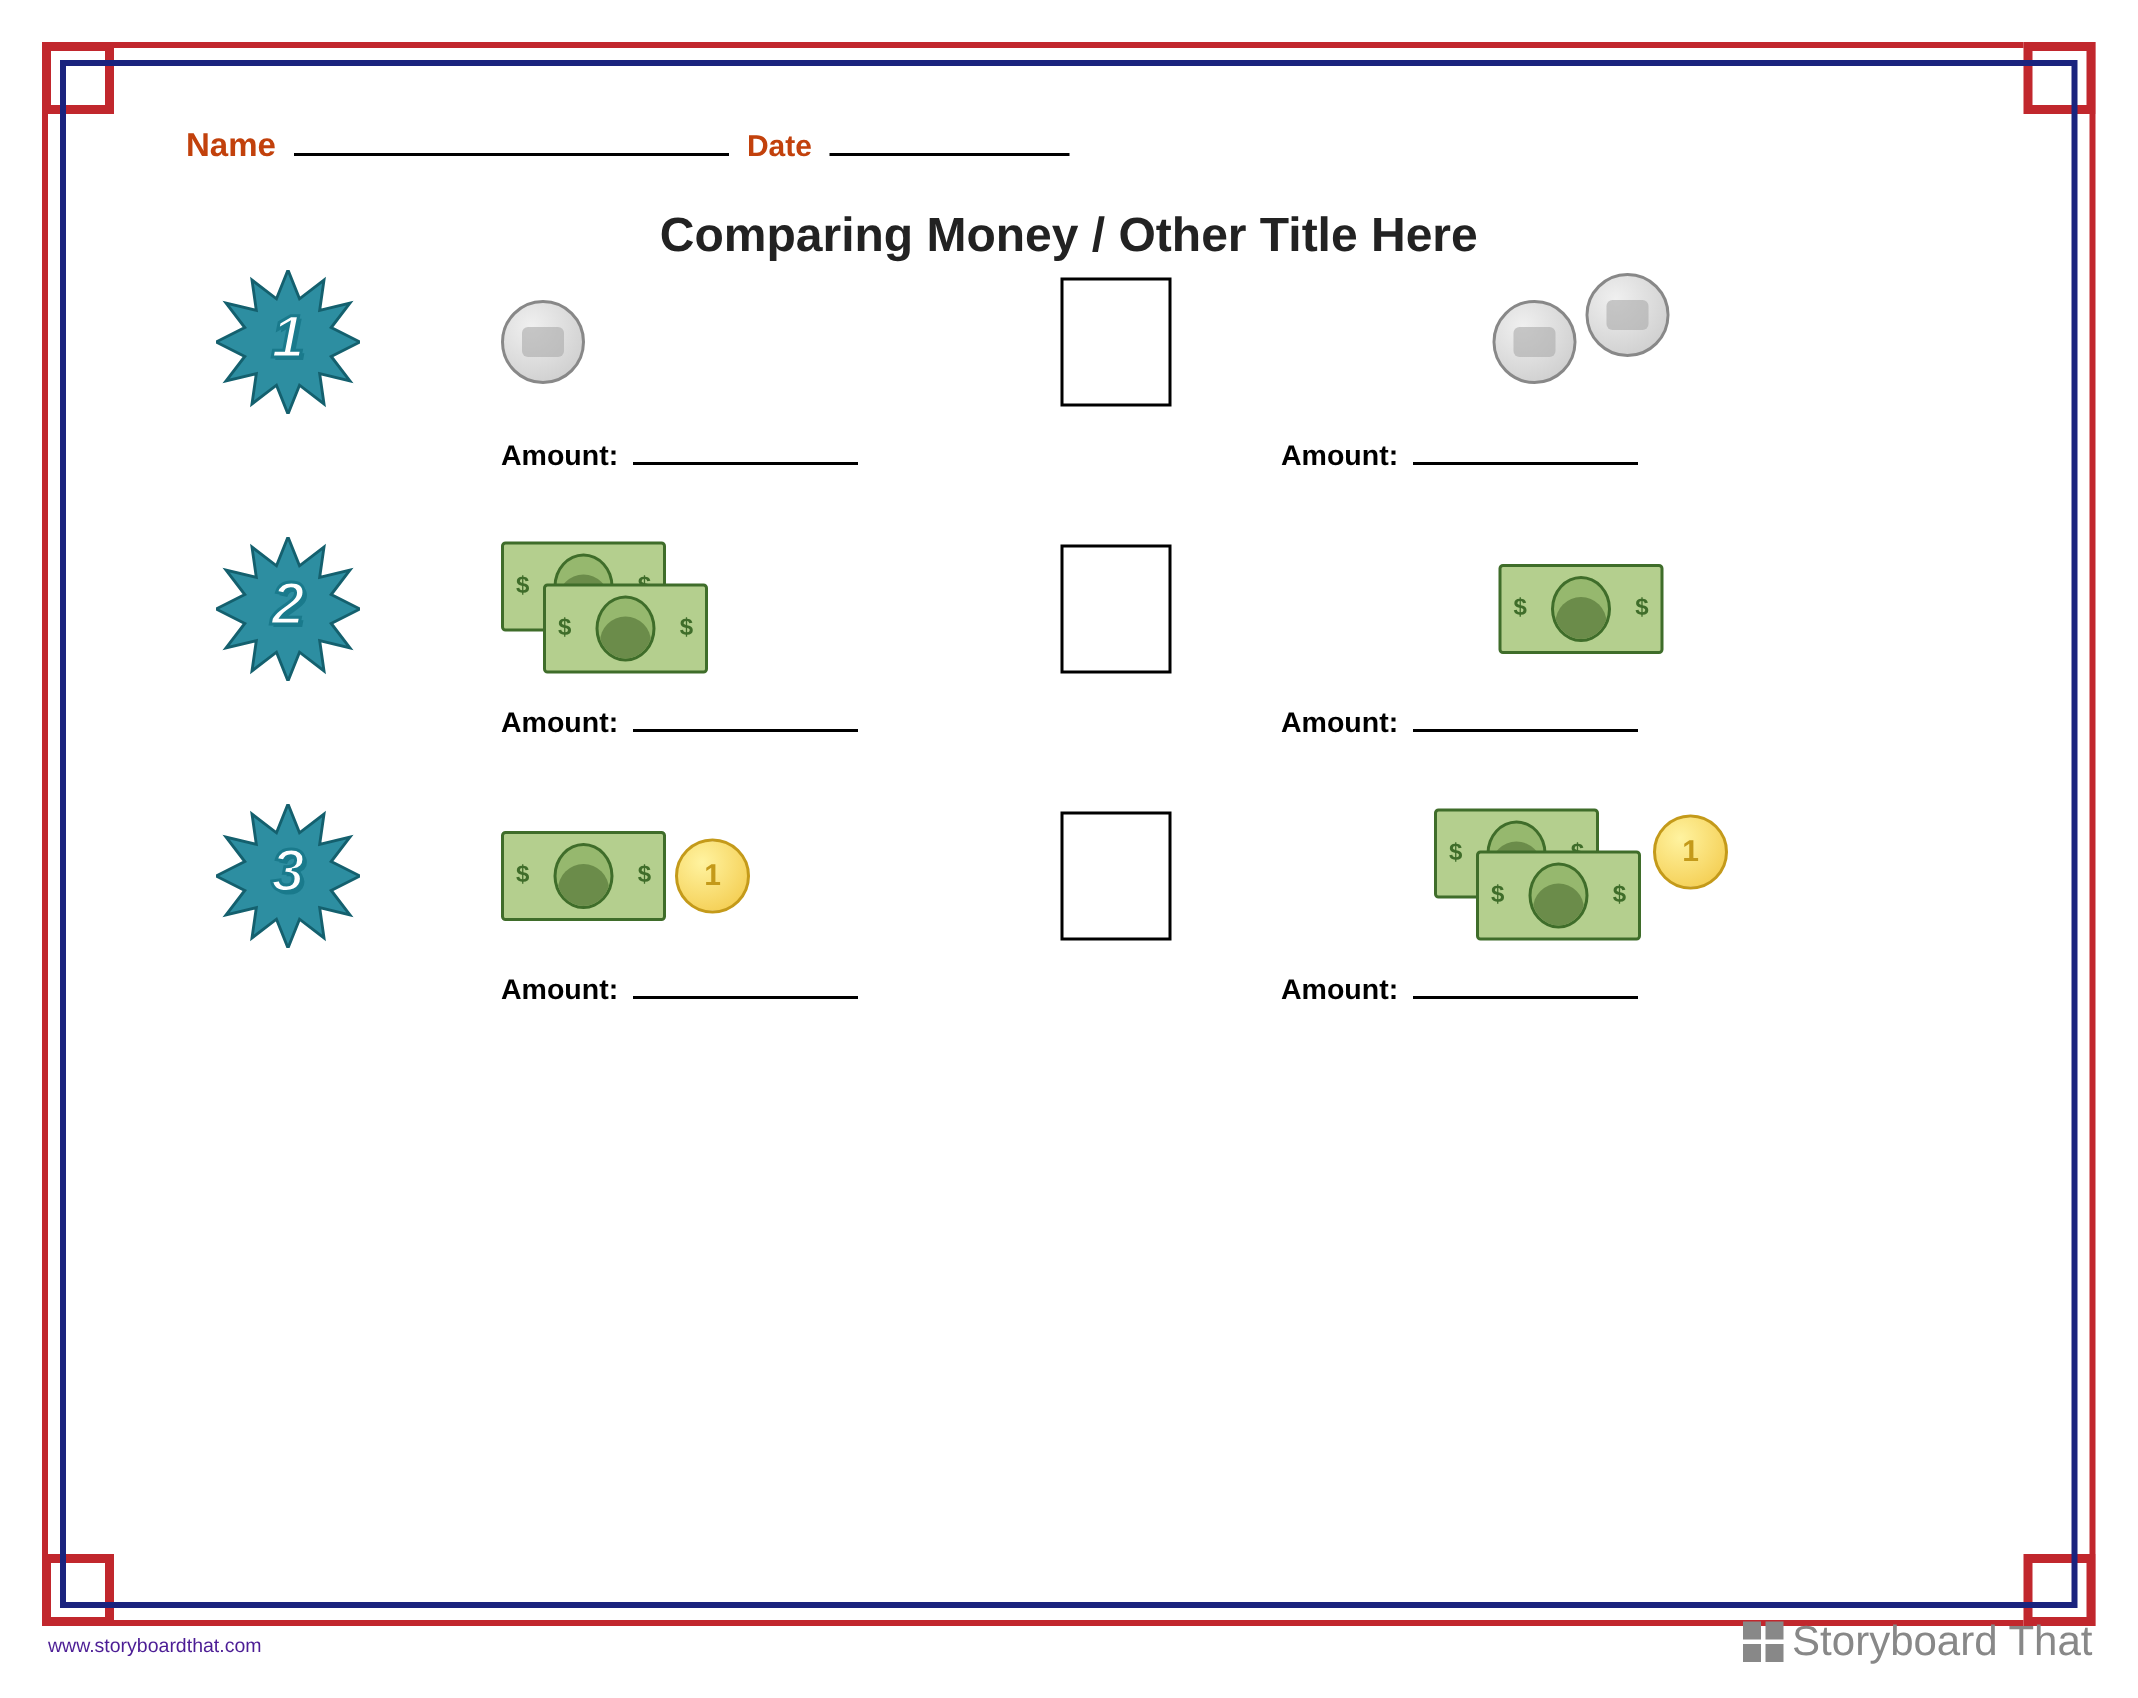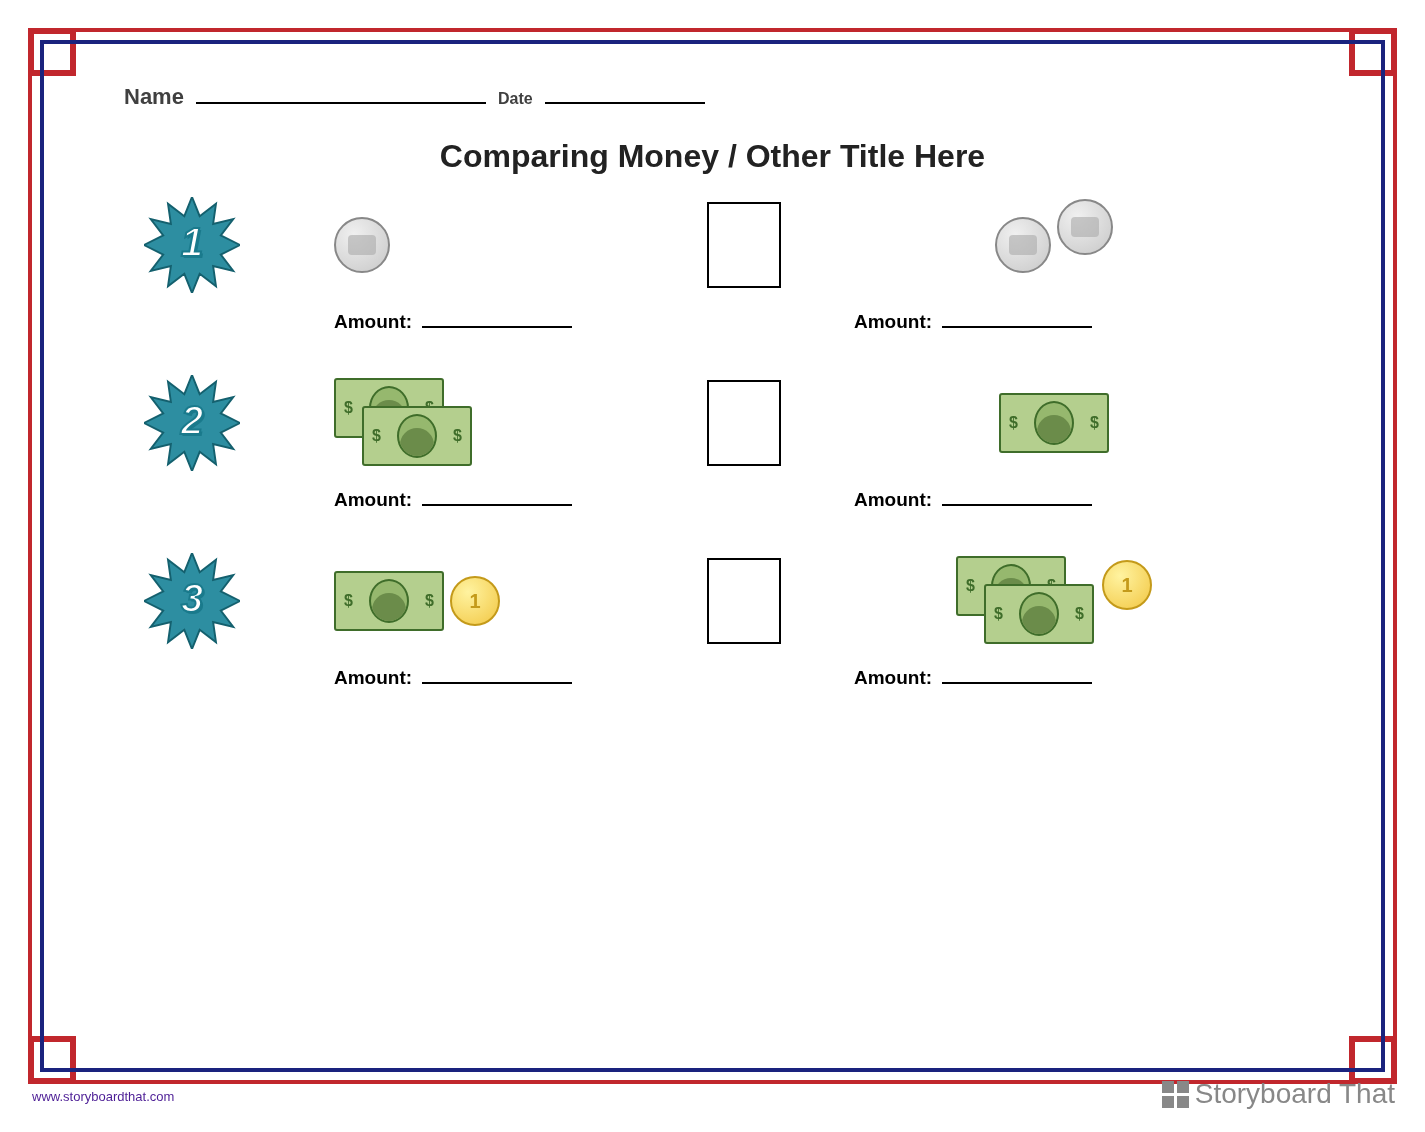--- a/index.html
+++ b/index.html
@@ -39,35 +39,35 @@
   .corner.tr { top: -4px; right: -4px; }
   .corner.bl { bottom: -4px; left: -4px; }
   .corner.br { bottom: -4px; right: -4px; }
   .content { position: relative; padding: 40px 80px 20px; }
   .header-line {
     display: flex;
     align-items: baseline;
     gap: 12px;
     margin-bottom: 28px;
   }
-  .field-label { font-weight: 700; font-size: 22px; color:#404040;}
+  .field-label { font-weight: 700; font-size: 22px; color:#c2410c;}
   .blank-underline {
     display: inline-block;
     border-bottom: 2px solid #000;
     height: 14px;
   }
   .name-blank { width: 290px; }
   .date-blank { width: 160px; }
   .title {
     text-align: center;
     font-size: 32px;
     font-weight: 800;
     color:#222;
     font-family: "Arial Black","Helvetica Neue",Arial,sans-serif;
-    margin: 10px 0 20px;
+    margin: 10px 0 3px;
   }
   .directions {
     text-align: center;
     font-size: 22px;
     font-weight: 700;
     margin-bottom: 30px;
   }
   .directions-label { text-decoration: underline; }
   .row {
     display: grid;
@@ -211,21 +211,21 @@
   <div class="corner tl"></div>
   <div class="corner tr"></div>
   <div class="corner bl"></div>
   <div class="corner br"></div>
   <div class="inner-frame">
     <div class="content">
 
       <div class="header-line">
         <span class="field-label">Name</span>
         <span class="blank-underline name-blank"></span>
-        <span class="field-label" style="font-size:16px;">Date</span>
+        <span class="field-label" style="font-size:20px;">Date</span>
         <span class="blank-underline date-blank"></span>
       </div>
 
       <div class="title">Comparing Money / Other Title Here</div>
 
 
       <div class="row">
         <div class="burst">
           <svg viewBox="0 0 100 100">
               <polygon fill="#2d8ea1" stroke="#14606e" stroke-width="2" points="50,0 58,20 75,7 72,28 93,23 80,40 100,50 80,60 93,77 72,72 75,93 58,80 50,100 42,80 25,93 28,72 7,77 20,60 0,50 20,40 7,23 28,28 25,7 42,20"></polygon>

